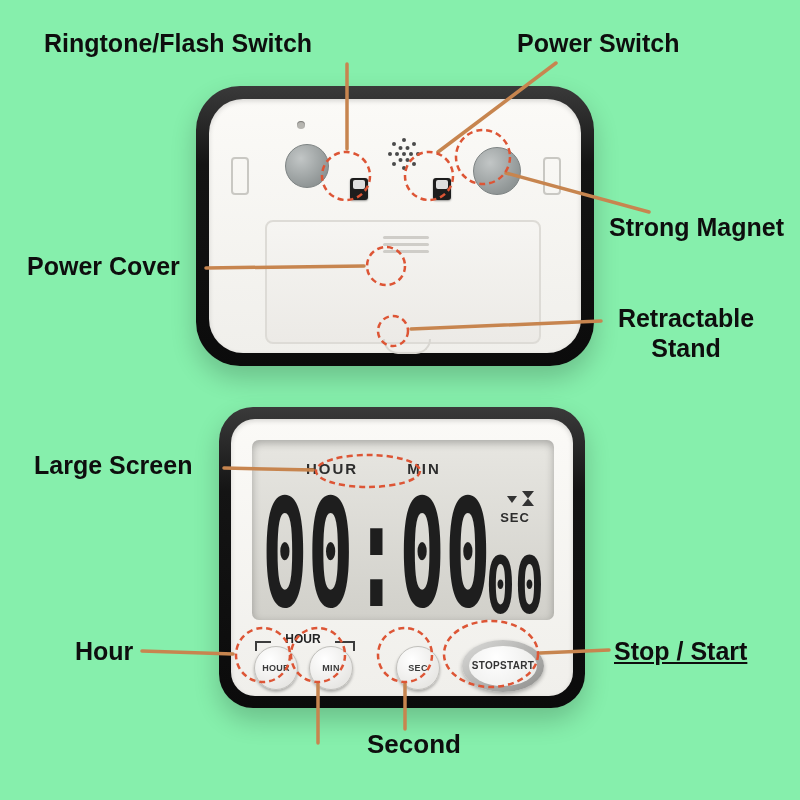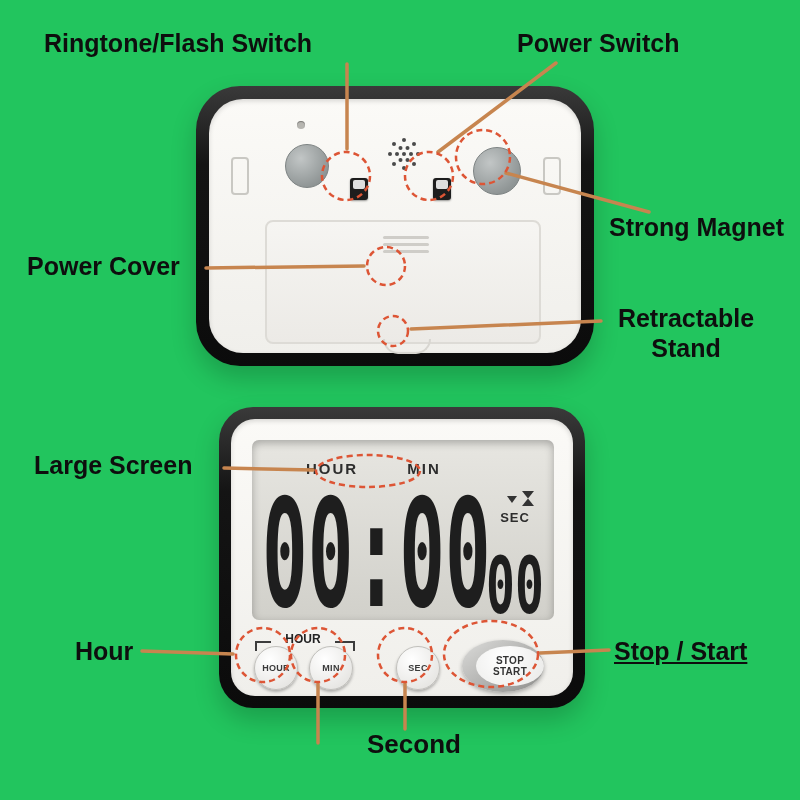--- a/index.html
+++ b/index.html
@@ -1,17 +1,17 @@
 <!DOCTYPE html>
 <html style="--leader: #c7854f; --dashed: #dd5535; --label-text: #0e0e0e; --body: #f0efeb; --digit: #1e1e1e;"><head>
 <meta charset="utf-8">
 <style>
   html,body{margin:0;padding:0;background:#ffffff;}
   #canvas{
-    position:relative;width:800px;height:800px;background:#22c55e;overflow:hidden;
+    position:relative;width:800px;height:800px;background:#86efac;overflow:hidden;
     font-family:"Liberation Sans",sans-serif;
   }
   
   .lbl{
     position:absolute;font-weight:700;font-size:25px;color:var(--label-text,#111);
     white-space:nowrap;z-index:6;
   }
   #lbl-ringtone{left:44px;top:29px;}
   #lbl-power-switch{left:517px;top:29px;}
   #lbl-strong-magnet{left:577px;top:213px;margin-left:32px;}
@@ -85,23 +85,23 @@
   .btn{position:absolute;width:42px;height:42px;border-radius:50%;
     background:radial-gradient(circle at 35% 30%,#ffffff,#e6e5e2 80%);
     border:1px solid #c1c0bc;box-shadow:0 2px 3px rgba(0,0,0,.28);
     display:flex;align-items:center;justify-content:center;}
   .btn span{font-size:9px;font-weight:700;color:#3a3a3a;letter-spacing:0.3px;}
   #btn-hour{left:23px;top:227px;}
   #btn-min{left:78px;top:227px;}
   #btn-sec{left:165px;top:227px;}
   #btn-ss{position:absolute;left:231px;top:221px;width:82px;height:52px;border-radius:50%;
     background:linear-gradient(145deg,#dcdcda,#8d8d8b);box-shadow:0 2px 4px rgba(0,0,0,.3);}
-  #btn-ss-inner{position:absolute;left:14px;top:6px;width:68px;height:40px;border-radius:50%;
+  #btn-ss-inner{position:absolute;left:7px;top:6px;width:68px;height:40px;border-radius:50%;
     background:radial-gradient(circle at 40% 30%,#ffffff,#ececea 85%);
-    display:flex;flex-direction:column;align-items:center;justify-content:center;}
+    display:flex;align-items:center;justify-content:center;}
   #btn-ss-inner span{font-size:10px;font-weight:700;color:#333;line-height:1.15;letter-spacing:0.3px;}
 
   
   #overlay{position:absolute;left:0;top:0;z-index:5;pointer-events:none;}
   #overlay line{stroke:var(--leader,#c7854f);stroke-width:3.5;stroke-linecap:round;}
   #overlay circle,#overlay ellipse{fill:none;stroke:var(--dashed,#dd5535);stroke-width:2.5;stroke-dasharray:6 4;}
 </style>
 </head>
 <body>
 

